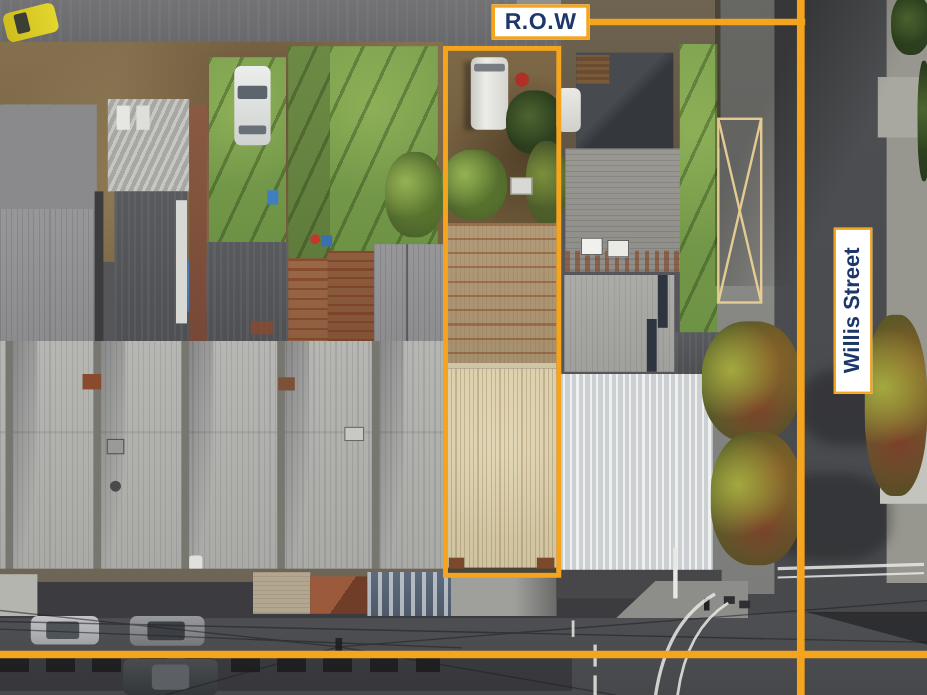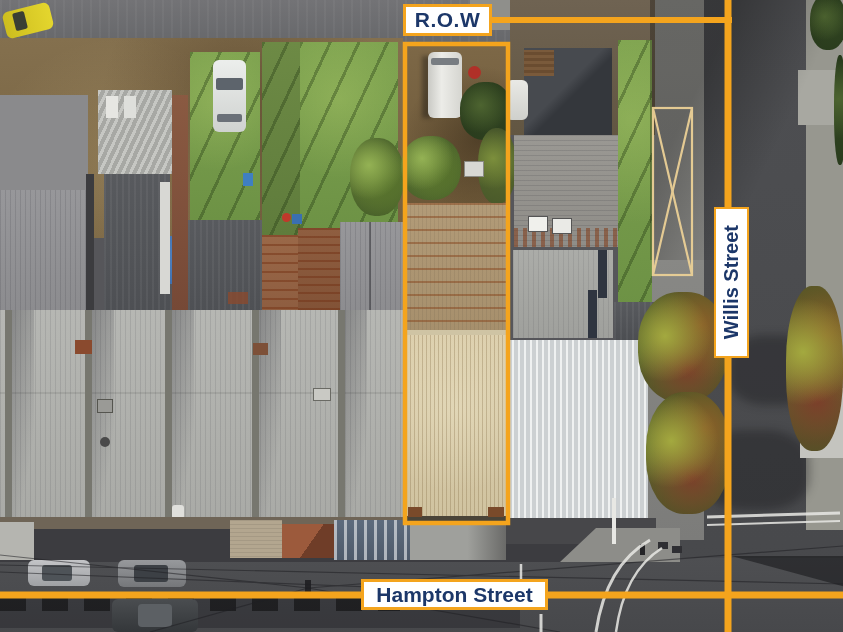--- a/index.html
+++ b/index.html
@@ -68,21 +68,21 @@
       radial-gradient(circle at 40% 40%,#4d6430,transparent 60%),
       radial-gradient(circle at 60% 60%,#2f4220,#283a1c 85%);
       border-radius:45%;}
   .shadow-soft{background:rgba(12,12,16,.32);filter:blur(5px);border-radius:40%;}
   .car{border-radius:6px;}
   
   .label-box{background:var(--label-background,#fff);
       border:3px solid var(--annotation-orange,#F4A41D);
       color:var(--label-text,#1C3769);
       display:flex;align-items:center;justify-content:center;
-      font-weight:bold;box-sizing:border-box;}
+      font-weight:bold;box-sizing:border-box;margin-left:44px;}
   .vert-text{writing-mode:vertical-rl;transform:rotate(180deg);}
   svg{display:block;}
 </style>
 </head>
 <body>
 
 <div class="stage">
 
   <div class="abs lane" style="left:0;top:0;width:660px;height:42px;"></div>
   <div class="abs asphalt" style="left:650px;top:0;width:193px;height:632px;"></div>
@@ -261,17 +261,14 @@
       <line x1="0" y1="595" x2="843" y2="595" stroke-width="7"></line>
     </g>
   </svg>
 
   <div class="abs label-box" style="left:403px;top:4px;width:89px;height:32px;font-size:21px;letter-spacing:.5px;">
     <span>R.O.W</span>
   </div>
   <div class="abs label-box" style="left:714px;top:207px;width:35px;height:151px;font-size:20px;border-width:2px;">
     <span class="vert-text">Willis Street</span>
   </div>
-  <div class="abs label-box" style="left:361px;top:579px;width:187px;height:31px;font-size:21px;">
-    <span>Hampton Street</span>
-  </div>
 
 </div>
 
 </body></html>

